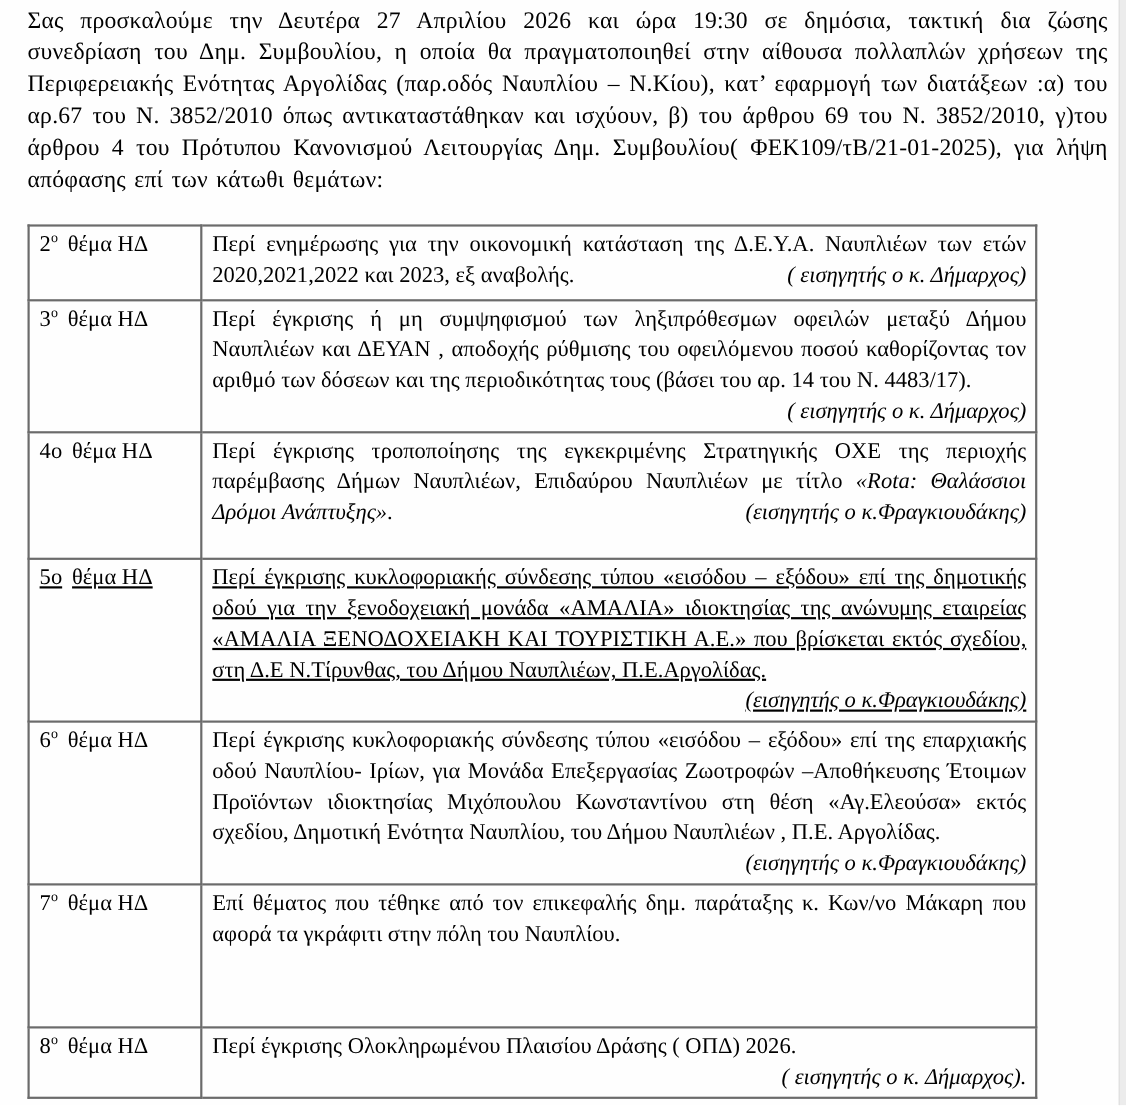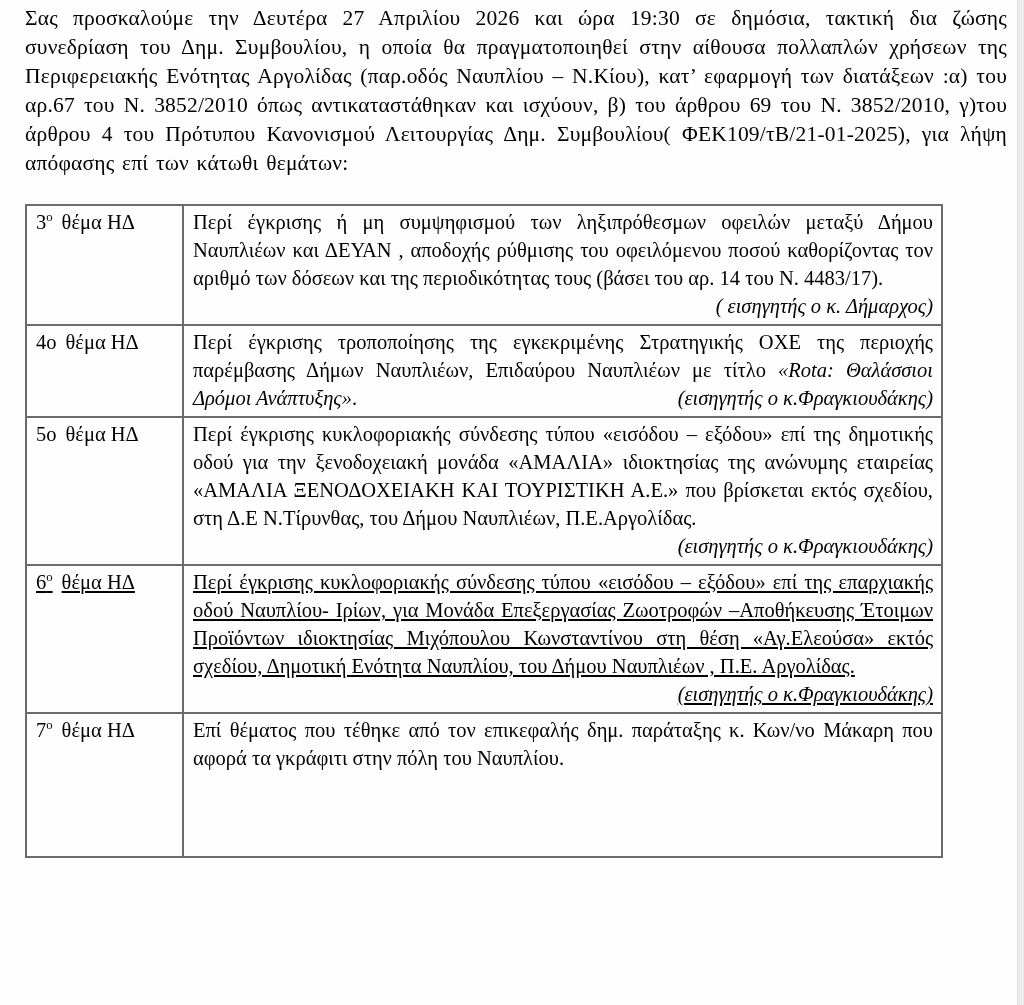--- a/index.html
+++ b/index.html
@@ -88,20 +88,25 @@
 <div class="page">
 
   <div class="right-edge"></div>
 
   <p class="intro"><span>Σας προσκαλούμε  την </span><b>Δευτέρα 27  Απριλίου 2026 και ώρα  19:30 σε δημόσια, τακτική δια ζώσης</b><span> συνεδρίαση του Δημ. Συμβουλίου, η οποία θα πραγματοποιηθεί στην αίθουσα πολλαπλών χρήσεων της Περιφερειακής Ενότητας Αργολίδας (παρ.οδός Ναυπλίου – Ν.Κίου), κατ’ εφαρμογή των διατάξεων :α) του αρ.67  του Ν. 3852/2010 όπως αντικαταστάθηκαν  και ισχύουν, β) του άρθρου 69 του Ν. 3852/2010, γ)του  άρθρου  4  του Πρότυπου  Κανονισμού  Λειτουργίας Δημ. Συμβουλίου( ΦΕΚ109/τΒ/21-01-2025), για λήψη απόφασης επί  των κάτωθι  θεμάτων:</span></p>
 
   <table class="agenda">
     <tbody>
 
 
+      <tr>
+        <td class="c1"><span>2</span><sup>ο</sup><span class="lbl">θέμα ΗΔ</span></td>
+        <td class="c2"><span>Περί ενημέρωσης  για την οικονομική κατάσταση της Δ.Ε.Υ.Α. Ναυπλιέων των ετών 2020,2021,2022 και 2023, εξ  αναβολής.</span>
+          <span class="signer float">( εισηγητής ο κ. Δήμαρχος)</span></td>
+      </tr>
 
       <tr>
         <td class="c1"><span>3</span><sup>ο</sup><span class="lbl">θέμα ΗΔ</span></td>
         <td class="c2"><span>Περί έγκρισης  ή μη  συμψηφισμού   των ληξιπρόθεσμων οφειλών  μεταξύ Δήμου Ναυπλιέων και ΔΕΥΑΝ , αποδοχής ρύθμισης  του  οφειλόμενου ποσού  καθορίζοντας τον  αριθμό  των δόσεων και  της  περιοδικότητας τους (βάσει του  αρ. 14 του  Ν. 4483/17).</span>
           <span class="signer float">( εισηγητής ο κ. Δήμαρχος)</span></td>
       </tr>
 
       <tr>
         <td class="c1"><span>4ο</span><sup></sup><span class="lbl">θέμα ΗΔ</span></td>
         <td class="c2"><span>Περί έγκρισης τροποποίησης της εγκεκριμένης Στρατηγικής ΟΧΕ της περιοχής παρέμβασης Δήμων Ναυπλιέων, Επιδαύρου Ναυπλιέων με τίτλο </span><em class="title-it">«Rota: Θαλάσσιοι Δρόμοι Ανάπτυξης»</em><span>.</span>
@@ -118,16 +123,21 @@
         <td class="c1"><span>6</span><sup>ο</sup><span class="lbl">θέμα ΗΔ</span></td>
         <td class="c2"><span>Περί έγκρισης κυκλοφοριακής σύνδεσης τύπου «εισόδου – εξόδου» επί της επαρχιακής οδού Ναυπλίου- Ιρίων, για Μονάδα Επεξεργασίας Ζωοτροφών –Αποθήκευσης Έτοιμων Προϊόντων ιδιοκτησίας Μιχόπουλου Κωνσταντίνου   στη θέση «Αγ.Ελεούσα» εκτός σχεδίου, Δημοτική Ενότητα Ναυπλίου, του Δήμου Ναυπλιέων , Π.Ε. Αργολίδας.</span>
           <span class="signer block">(εισηγητής  ο  κ.Φραγκιουδάκης)</span></td>
       </tr>
 
       <tr>
         <td class="c1"><span>7</span><sup>ο</sup><span class="lbl">θέμα ΗΔ</span></td>
         <td class="c2"><span>Επί θέματος που τέθηκε από τον επικεφαλής δημ. παράταξης  κ. Κων/νο  Μάκαρη που αφορά τα γκράφιτι στην πόλη  του  Ναυπλίου.</span></td>
       </tr>
 
+      <tr>
+        <td class="c1"><span>8</span><sup>ο</sup><span class="lbl">θέμα ΗΔ</span></td>
+        <td class="c2"><span>Περί  έγκρισης  Ολοκληρωμένου  Πλαισίου   Δράσης ( ΟΠΔ) 2026.</span>
+          <span class="signer block">( εισηγητής ο κ. Δήμαρχος).</span></td>
+      </tr>
 
     </tbody>
   </table>
 </div>
 
 </body></html>

